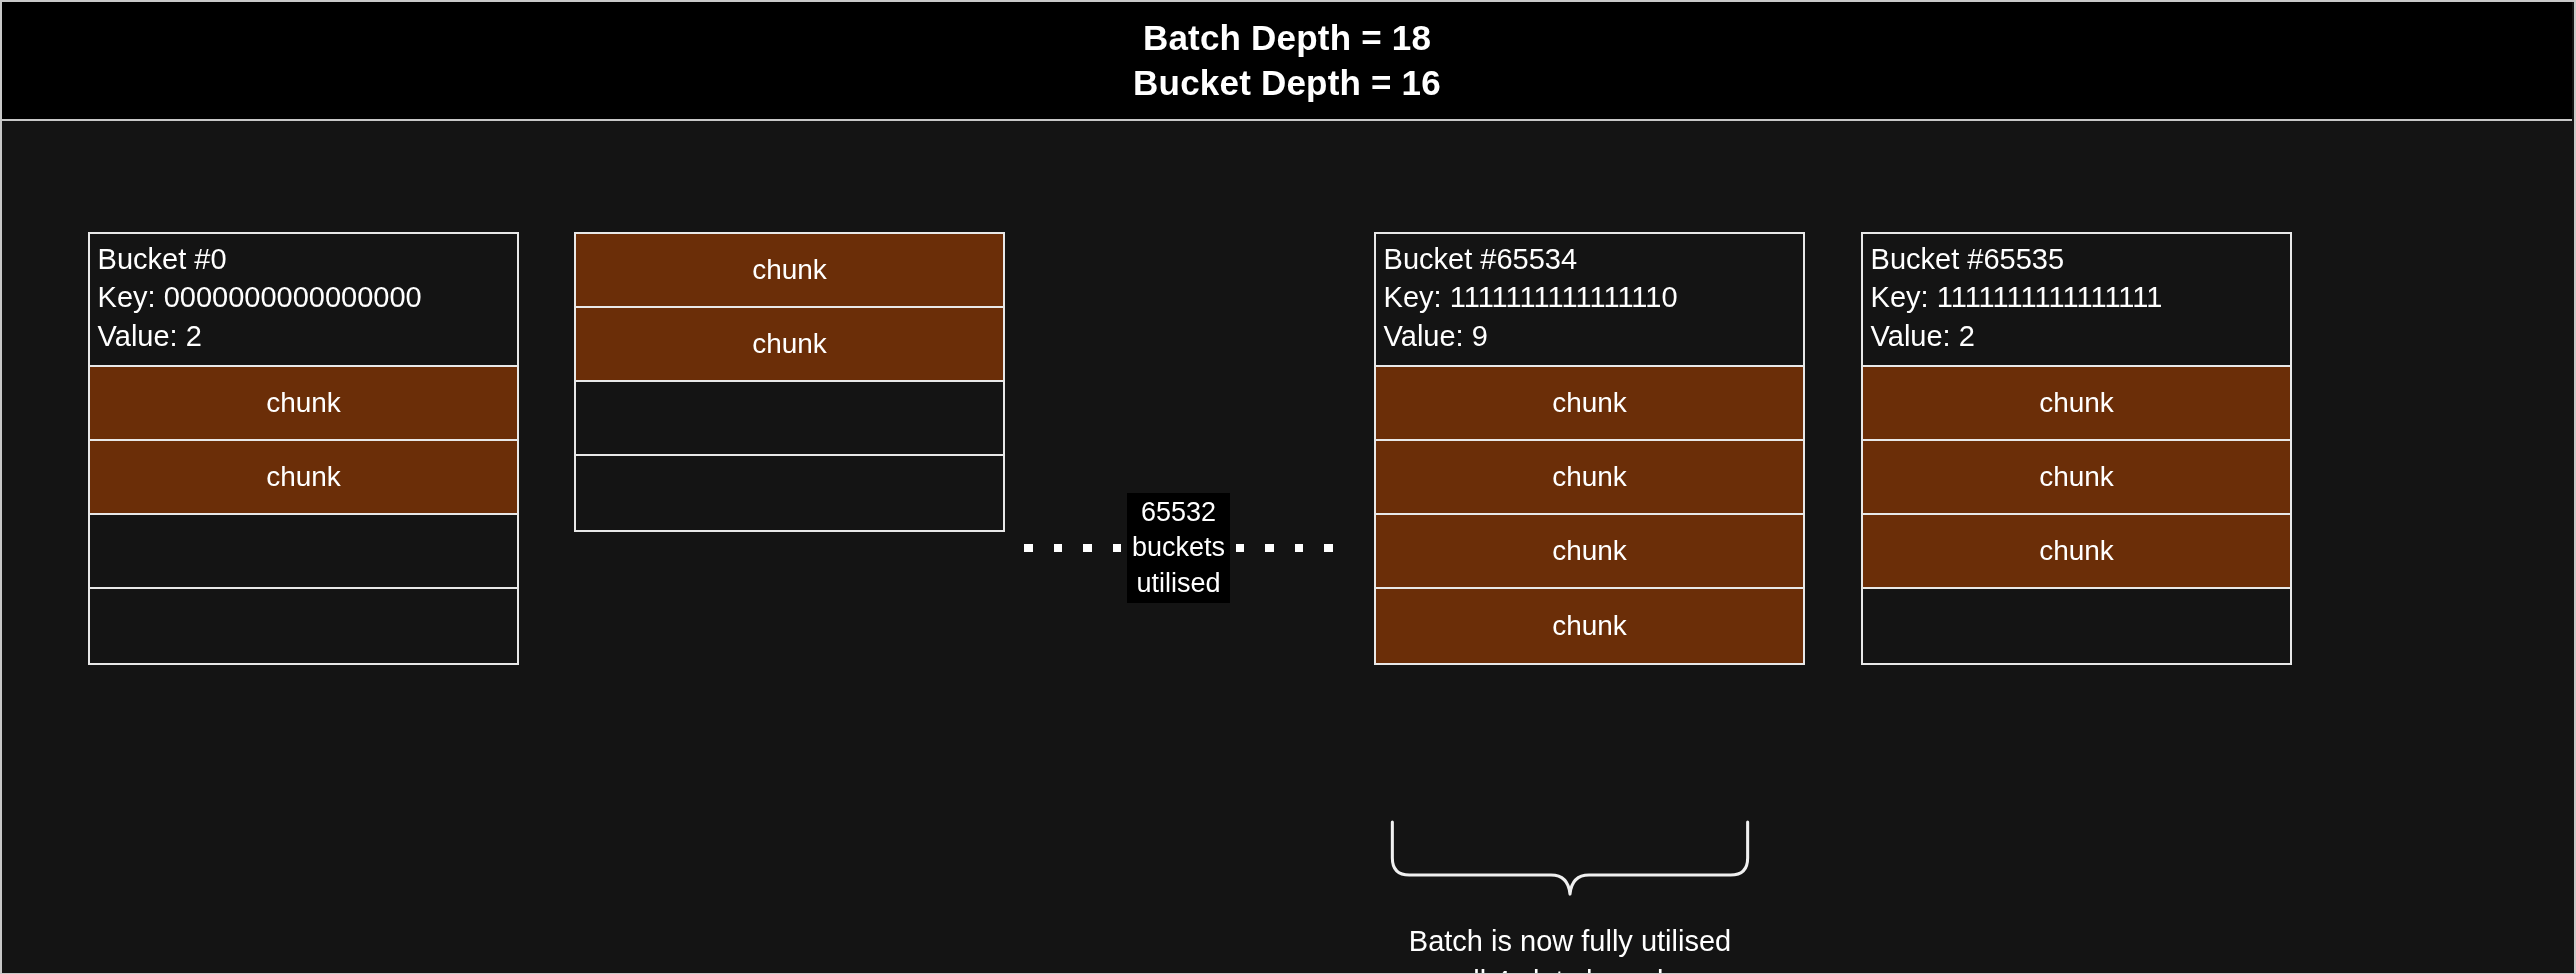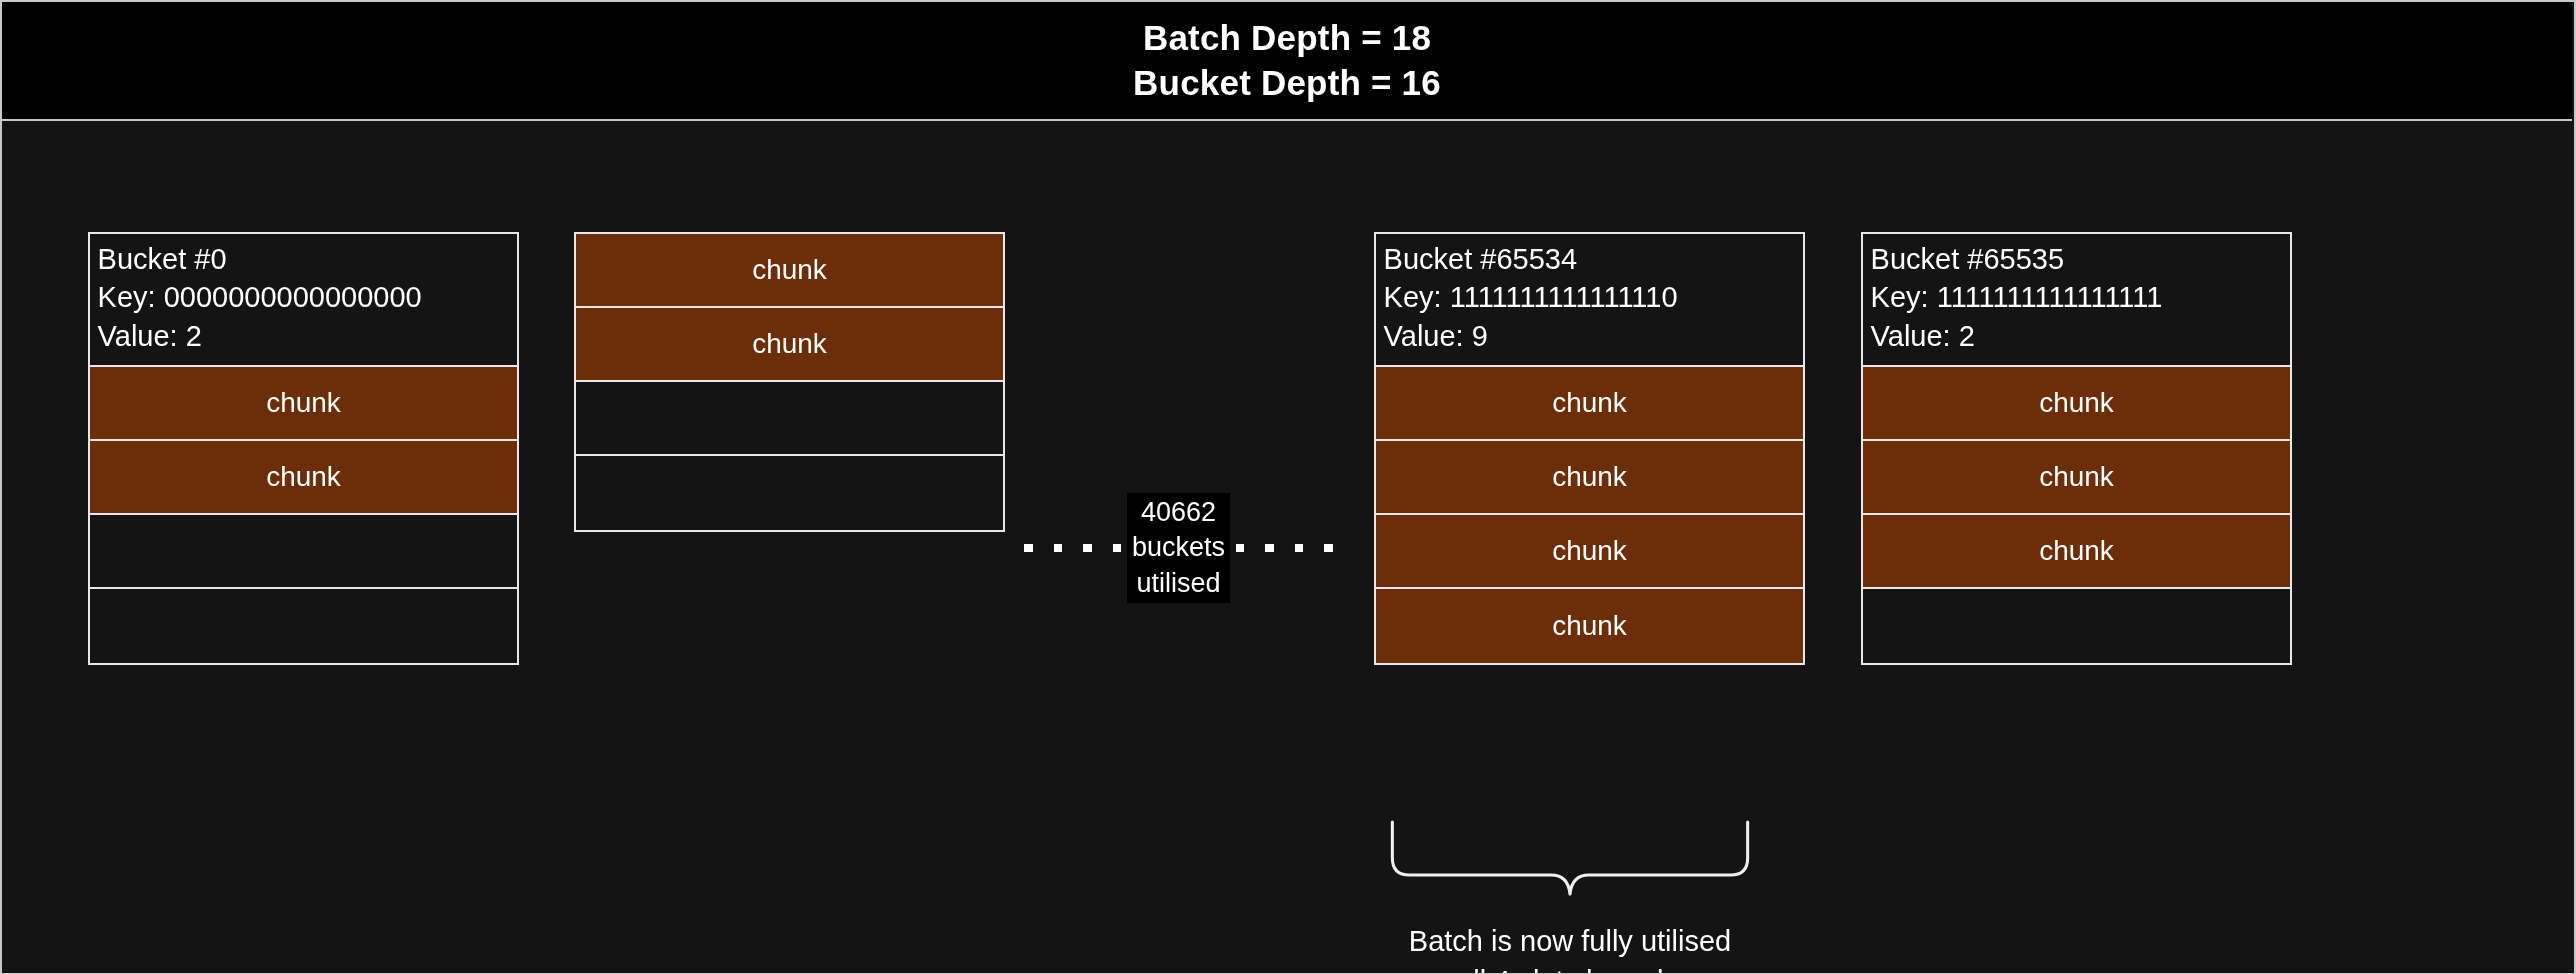--- a/index.html
+++ b/index.html
@@ -208,21 +208,21 @@
     </div>
 
     <div id="omitted">
       <div class="dots">
         <span class="dot"></span>
         <span class="dot"></span>
         <span class="dot"></span>
         <span class="dot"></span>
       </div>
       <div id="omitted-label">
-        <div>40662</div>
+        <div>65532</div>
         <div>buckets</div>
         <div>utilised</div>
       </div>
       <div class="dots">
         <span class="dot"></span>
         <span class="dot"></span>
         <span class="dot"></span>
         <span class="dot"></span>
       </div>
     </div>

